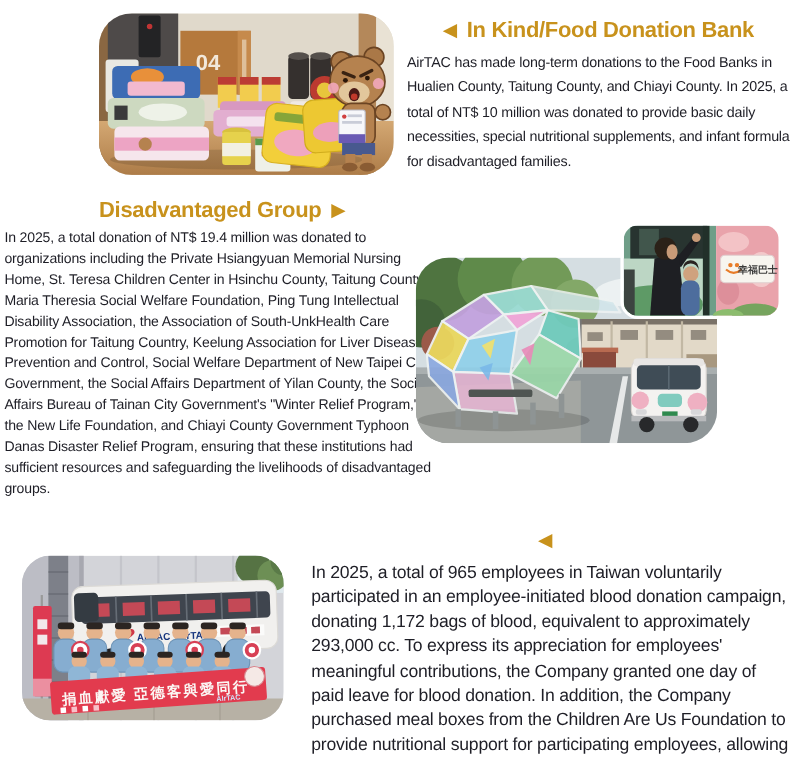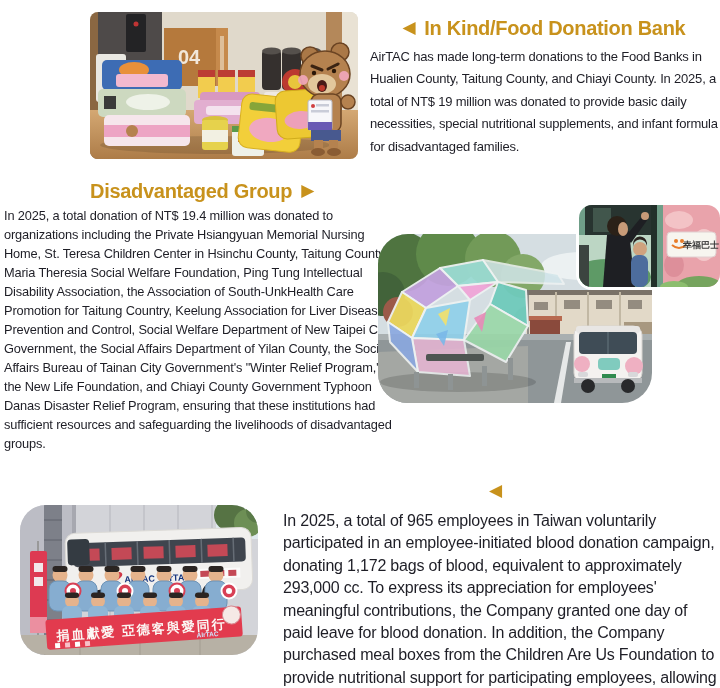--- a/index.html
+++ b/index.html
@@ -2,23 +2,23 @@
 <html><head>
 <meta charset="utf-8">
 <style>
   html,body{margin:0;padding:0;background:#ffffff;}
   .page{
     position:relative;width:720px;height:688px;background:#ffffff;overflow:hidden;
     font-family:"Liberation Sans","DejaVu Sans",sans-serif;color:#1e1e26;
   }
   .photo{position:absolute;overflow:hidden;}
   .photo svg{display:block;}
-  #photo-food{left:90px;top:12px;width:268px;height:147px;border-radius:8px;}
+  #photo-food{left:90px;top:12px;width:268px;height:147px;border-radius:30px;}
   #photo-bus-large{left:378px;top:234px;width:274px;height:169px;border-radius:30px;z-index:1;}
-  #photo-bus-small{left:567px;top:205px;width:141px;height:82px;border-radius:13px;z-index:2;box-shadow:0 0 0 3px #ffffff;margin-left:12px;}
+  #photo-bus-small{left:567px;top:205px;width:141px;height:82px;border-radius:13px;z-index:2;box-shadow:0 0 0 3px #ffffff;}
   #photo-blood{left:20px;top:505px;width:238px;height:150px;border-radius:26px;}
 
   .gold-title{color:#C8921C;font-weight:bold;font-size:20px;letter-spacing:-0.3px;}
   .title-row{display:flex;justify-content:center;align-items:center;white-space:nowrap;line-height:24px;}
   .title-row .mk{margin-right:9px;font-size:17px;}
   .title-row .mk-r{margin-left:9px;font-size:17px;}
   .body-text{color:#1e1e26;text-align:left;}
 
   #sec-food{position:absolute;left:370px;top:16px;width:348px;}
   #sec-food .body-text{margin-top:6px;font-size:13px;line-height:22.4px;letter-spacing:-0.2px;}
@@ -143,21 +143,21 @@
           <ellipse cx="36" cy="112" rx="7" ry="4" fill="#8a5c33"></ellipse>
       </g>
     </svg>
   </div>
 
   <div id="sec-food">
     <div class="gold-title title-row">
       <span class="mk">◀</span>
       <span>In Kind/Food Donation Bank</span>
     </div>
-    <div class="body-text">AirTAC has made long-term donations to the Food Banks in Hualien County, Taitung County, and Chiayi County. In 2025, a total of NT$ 19 million was donated to provide basic daily necessities, special nutritional supplements, and infant formula for disadvantaged families.</div>
+    <div class="body-text">AirTAC has made long-term donations to the Food Banks in Hualien County, Taitung County, and Chiayi County. In 2025, a total of NT$ 10 million was donated to provide basic daily necessities, special nutritional supplements, and infant formula for disadvantaged families.</div>
   </div>
 
   <div id="sec-financial">
     <div class="gold-title">
       <div class="title-row">
         <span>Disadvantaged Group</span>
         <span class="mk-r">▶</span>
       </div>
     </div>
     <div class="body-text">In 2025, a total donation of NT$ 19.4 million was donated to organizations including the Private Hsiangyuan Memorial Nursing Home, St. Teresa Children Center in Hsinchu County, Taitung County Maria Theresia Social Welfare Foundation, Ping Tung Intellectual Disability Association, the Association of South-UnkHealth Care Promotion for Taitung Country, Keelung Association for Liver Disease Prevention and Control, Social Welfare Department of New Taipei City Government, the Social Affairs Department of Yilan County, the Social Affairs Bureau of Tainan City Government's "Winter Relief Program," the New Life Foundation, and Chiayi County Government Typhoon Danas Disaster Relief Program, ensuring that these institutions had sufficient resources and safeguarding the livelihoods of disadvantaged groups.</div>

